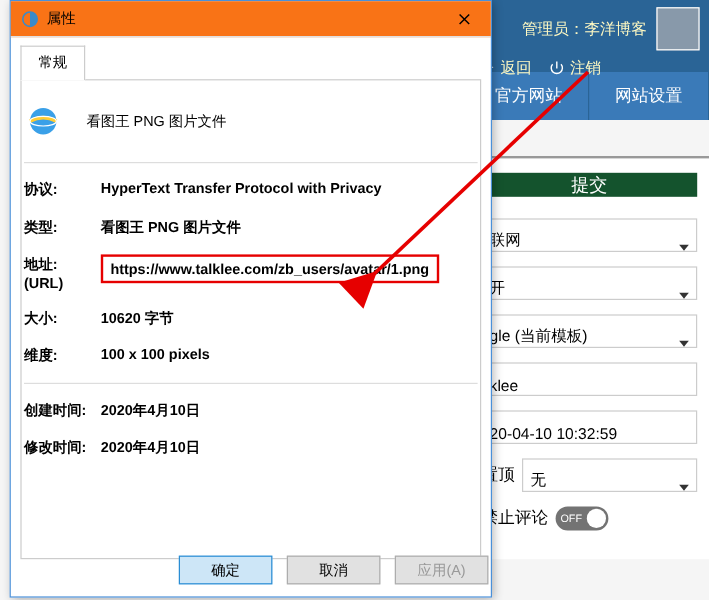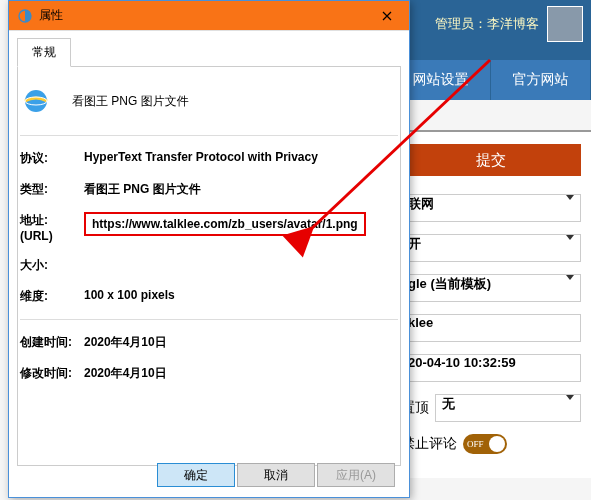--- a/index.html
+++ b/index.html
@@ -15,59 +15,73 @@
 .tab { display: inline-block; padding: 5px 14px; background: #fff; border: 1px solid #ccc; border-bottom: 1px solid #fff; position: relative; top: 1px; font-size: 12px; }
 .tab-content { border: 1px solid #ccc; margin: 0 8px; padding: 18px 2px; height: 400px; }
 .file-header { display: flex; align-items: center; margin-bottom: 18px; }
 .file-icon { width: 32px; height: 32px; margin-right: 20px; }
 .file-name { font-size: 12px; }
 .sep { border: none; border-top: 1px solid #ddd; margin: 8px 0 14px; }
 .prop-row { display: flex; margin-bottom: 14px; font-size: 12px; font-weight: bold; }
 .prop-label { width: 64px; flex-shrink: 0; }
 .prop-value { flex: 1; }
 .url-box { border: 2px solid #e60000; padding: 3px 6px; display: inline-block; }
-.dialog-buttons { position: absolute; bottom: 10px; right: 14px; display: flex; gap: 2px; }
+.dialog-buttons { position: absolute; bottom: 10px; right: 2px; display: flex; gap: 12px; }
 .dlg-btn { min-width: 78px; height: 24px; border: 1px solid #adadad; background: #e1e1e1; font-size: 12px; cursor: pointer; }
 .dlg-btn.primary { background: #cde6f7; border-color: #2a8dd4; }
 .dlg-btn:disabled { color: #999; cursor: default; }
 
 
 .admin-bg { position: absolute; right: 0; top: 0; width: 200px; height: 500px; }
 .admin-header { background: #2a6496; color: #fef9c3; height: 60px; padding: 6px 8px; }
 .admin-user { display: flex; align-items: center; justify-content: flex-end; gap: 8px; font-size: 13px; margin-bottom: 6px; }
 .avatar { width: 36px; height: 36px; background: #8899aa; border: 1px solid #fff; }
 .admin-links { display: flex; gap: 14px; justify-content: flex-start; font-size: 13px; }
 .admin-links span { display: flex; align-items: center; gap: 4px; cursor: pointer; }
 .admin-nav { background: #3a7ab8; display: flex; height: 40px; }
 .nav-item { flex: 1; color: #fff; display: flex; align-items: center; justify-content: center; font-size: 14px; cursor: pointer; border-right: 1px solid #2a6496; }
 .form-area { padding: 12px 10px; background: #fff; border-top: 2px solid #999; margin-top: 30px; }
-.submit-btn { width: 100%; background: #c2410c; color: #fff; border: none; height: 32px; font-size: 15px; margin-bottom: 18px; cursor: pointer; }
+.submit-btn { width: 100%; background: #14532d; color: #fff; border: none; height: 20px; font-size: 15px; margin-bottom: 18px; cursor: pointer; }
 .form-row { display: flex; align-items: center; margin-bottom: 12px; gap: 6px; }
-.form-row .fld { flex: 1; height: 28px; border: 1px solid #ccc; padding: 0 6px; font-size: 13px; background: #fff; display: flex; align-items: flex-start; justify-content: space-between; font-weight: bold; }
+.form-row .fld { flex: 1; height: 28px; border: 1px solid #ccc; padding: 0 6px; font-size: 13px; background: #fff; display: flex; align-items: flex-end; justify-content: space-between; }
 .caret { width: 0; height: 0; border-left: 4px solid transparent; border-right: 4px solid transparent; border-top: 5px solid #333; }
 .form-label { font-size: 14px; }
-.toggle { width: 44px; height: 20px; background: #a16207; border-radius: 10px; position: relative; display: flex; align-items: center; padding: 0 4px; color: #fff; font-size: 9px; justify-content: flex-start; font-family: Liberation Serif, serif; }
+.toggle { width: 44px; height: 20px; background: #737373; border-radius: 10px; position: relative; display: flex; align-items: center; padding: 0 4px; color: #fff; font-size: 9px; justify-content: flex-start; }
 .toggle::after { content: ''; position: absolute; right: 2px; width: 16px; height: 16px; background: #fff; border-radius: 50%; }
 
 
 .arrow-svg { position: absolute; left: 0; top: 0; width: 591px; height: 500px; pointer-events: none; z-index: 200; }
 </style>
 </head>
 <body>
 
 <div class="admin-bg">
   <div class="admin-header">
     <div class="admin-user">
       <span><span>管理员：</span><span>李洋博客</span></span>
       <div class="avatar"></div>
     </div>
+    <div class="admin-links">
+      <span>
+        <svg width="14" height="14" viewBox="0 0 24 24">
+            <path fill="#fff" d="M12 3l9 8h-3v9h-4v-6h-4v6H6v-9H3z"></path>
+          </svg>
+        <span>返回</span>
+      </span>
+      <span>
+        <svg width="14" height="14" viewBox="0 0 24 24">
+            <path fill="none" stroke="#fff" stroke-width="2" d="M12 2v10M6 6a8 8 0 1 0 12 0"></path>
+          </svg>
+        <span>注销</span>
+      </span>
+    </div>
   </div>
   <div class="admin-nav">
+    <div class="nav-item">官方网站</div>
     <div class="nav-item">网站设置</div>
-    <div class="nav-item">官方网站</div>
   </div>
   <div class="form-area">
     <button class="submit-btn">提交</button>
     <div class="form-row">
         <div class="fld">
           <span>联网</span>
           <span class="caret"></span>
         </div>
       </div>
     <div class="form-row">
@@ -141,20 +155,21 @@
     <div class="prop-row">
       <span class="prop-label">类型:</span>
       <span class="prop-value">看图王 PNG 图片文件</span>
     </div>
     <div class="prop-row">
       <span class="prop-label"><span>地址:</span><br><span>(URL)</span></span>
       <span class="prop-value"><span class="url-box">https://www.talklee.com/zb_users/avatar/1.png</span></span>
     </div>
     <div class="prop-row">
       <span class="prop-label">大小:</span>
+      <span class="prop-value">10620 字节</span>
     </div>
     <div class="prop-row">
       <span class="prop-label">维度:</span>
       <span class="prop-value">100  x  100  pixels</span>
     </div>
     <hr class="sep">
     <div class="prop-row">
       <span class="prop-label">创建时间:</span>
       <span class="prop-value">2020年4月10日</span>
     </div>

